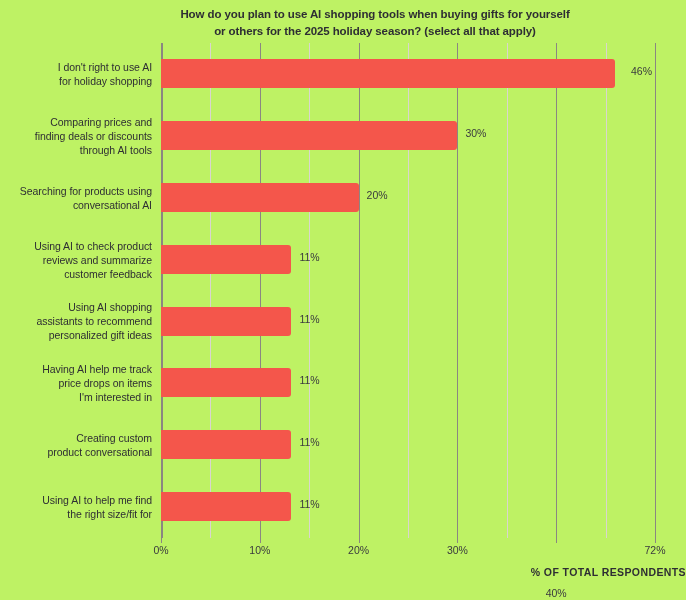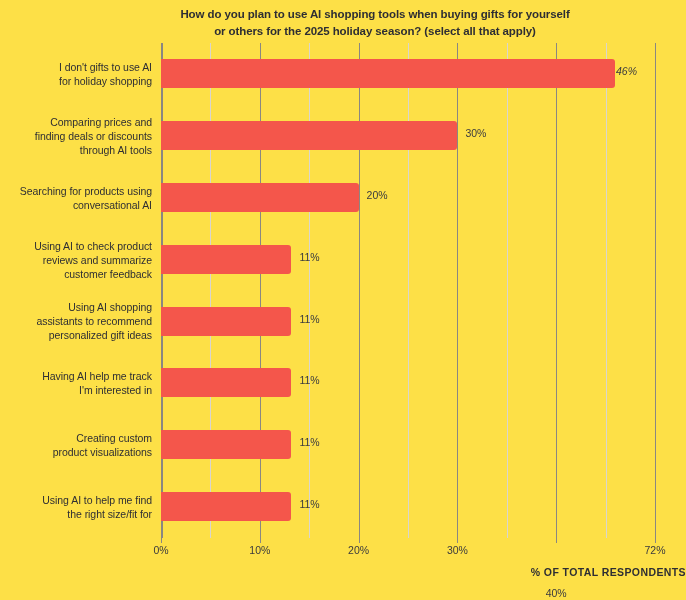--- a/index.html
+++ b/index.html
@@ -11,21 +11,21 @@
     height: 600px;
     background: #FDFBF5;
     font-family: "Liberation Sans", sans-serif;
     overflow: hidden;
   }
 
   #chart-root {
     position: relative;
     width: 686px;
     height: 600px;
-    background: #fde047;
+    background: #bef264;
   }
 
   
   .chart-title {
     position: absolute;
     left: 150px;
     top: 6px;
     width: 450px;
     text-align: center;
     font-size: 11.5px;
@@ -153,21 +153,21 @@
 <div id="chart-root">
 
   <div class="chart-title">
     <div>How do you plan to use AI shopping tools when buying gifts for yourself</div>
     <div>or others for the 2025 holiday season? (select all that apply)</div>
   </div>
 
   <div class="cat-wrap">
       <div class="cat-band" style="top: 0px;">
         <div class="cat-label">
-          <div>I don't gifts to use AI</div>
+          <div>I don't right to use AI</div>
           <div>for holiday shopping</div>
         </div>
       </div>
       <div class="cat-band" style="top: 61.875px; margin-left: 44px;">
         <div class="cat-label">
           <div>Comparing prices and</div>
           <div>finding deals or discounts</div>
           <div>through AI tools</div>
         </div>
       </div>
@@ -187,27 +187,28 @@
       <div class="cat-band" style="top: 247.5px;">
         <div class="cat-label">
           <div>Using AI shopping</div>
           <div>assistants to recommend</div>
           <div>personalized gift ideas</div>
         </div>
       </div>
       <div class="cat-band" style="top: 309.375px;">
         <div class="cat-label">
           <div>Having AI help me track</div>
+          <div>price drops on items</div>
           <div>I'm interested in</div>
         </div>
       </div>
       <div class="cat-band" style="top: 371.25px;">
         <div class="cat-label">
           <div>Creating custom</div>
-          <div>product visualizations</div>
+          <div>product conversational</div>
         </div>
       </div>
       <div class="cat-band" style="top: 433.125px;">
         <div class="cat-label">
           <div>Using AI to help me find</div>
           <div>the right size/fit for</div>
         </div>
       </div>
     </div>
 
@@ -218,21 +219,21 @@
       <div class="gridline" style="left: 345.8px;"></div>
       <div class="gridline" style="left: 444.6px;"></div>
       <div class="gridline major axis0" style="left: 0px;"></div>
       <div class="gridline major" style="left: 98.8px;"></div>
       <div class="gridline major" style="left: 197.6px;"></div>
       <div class="gridline major" style="left: 296.4px;"></div>
       <div class="gridline major" style="left: 395.2px;"></div>
       <div class="gridline major" style="left: 494px;"></div>
       <div class="band" style="top: 0px;">
         <div class="bar" style="width: 454.48px; background: rgb(244, 86, 75);"></div>
-        <div class="bar-value" style="left: 455px; font-style: italic;">46%</div>
+        <div class="bar-value" style="left: 470px;">46%</div>
       </div>
       <div class="band" style="top: 61.875px;">
         <div class="bar" style="width: 296.4px; background: rgb(244, 86, 75);"></div>
         <div class="bar-value" style="left: 304.4px;">30%</div>
       </div>
       <div class="band" style="top: 123.75px;">
         <div class="bar" style="width: 197.6px; background: rgb(244, 86, 75);"></div>
         <div class="bar-value" style="left: 205.6px;">20%</div>
       </div>
       <div class="band" style="top: 185.625px;">

